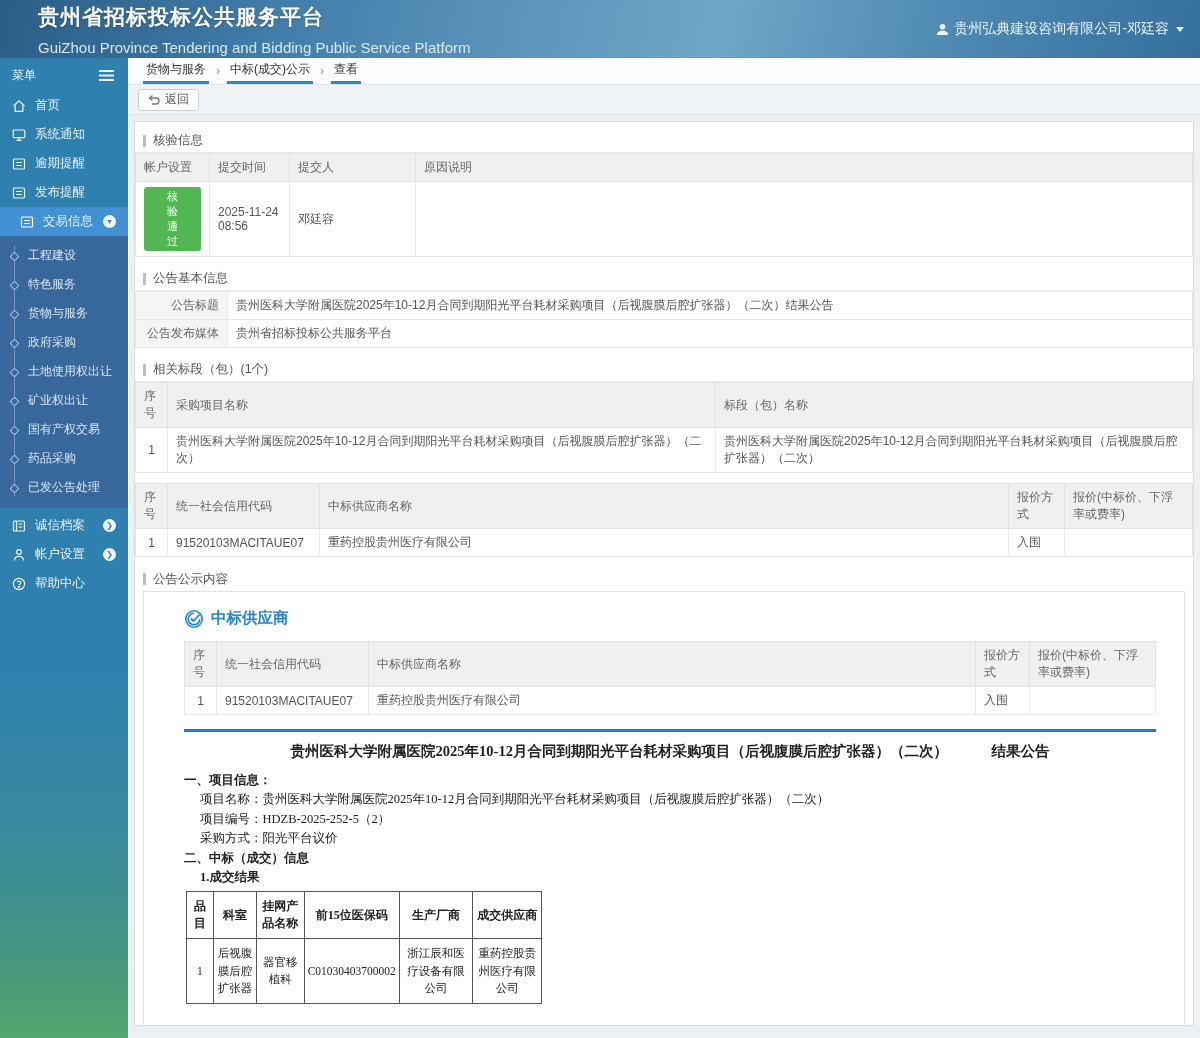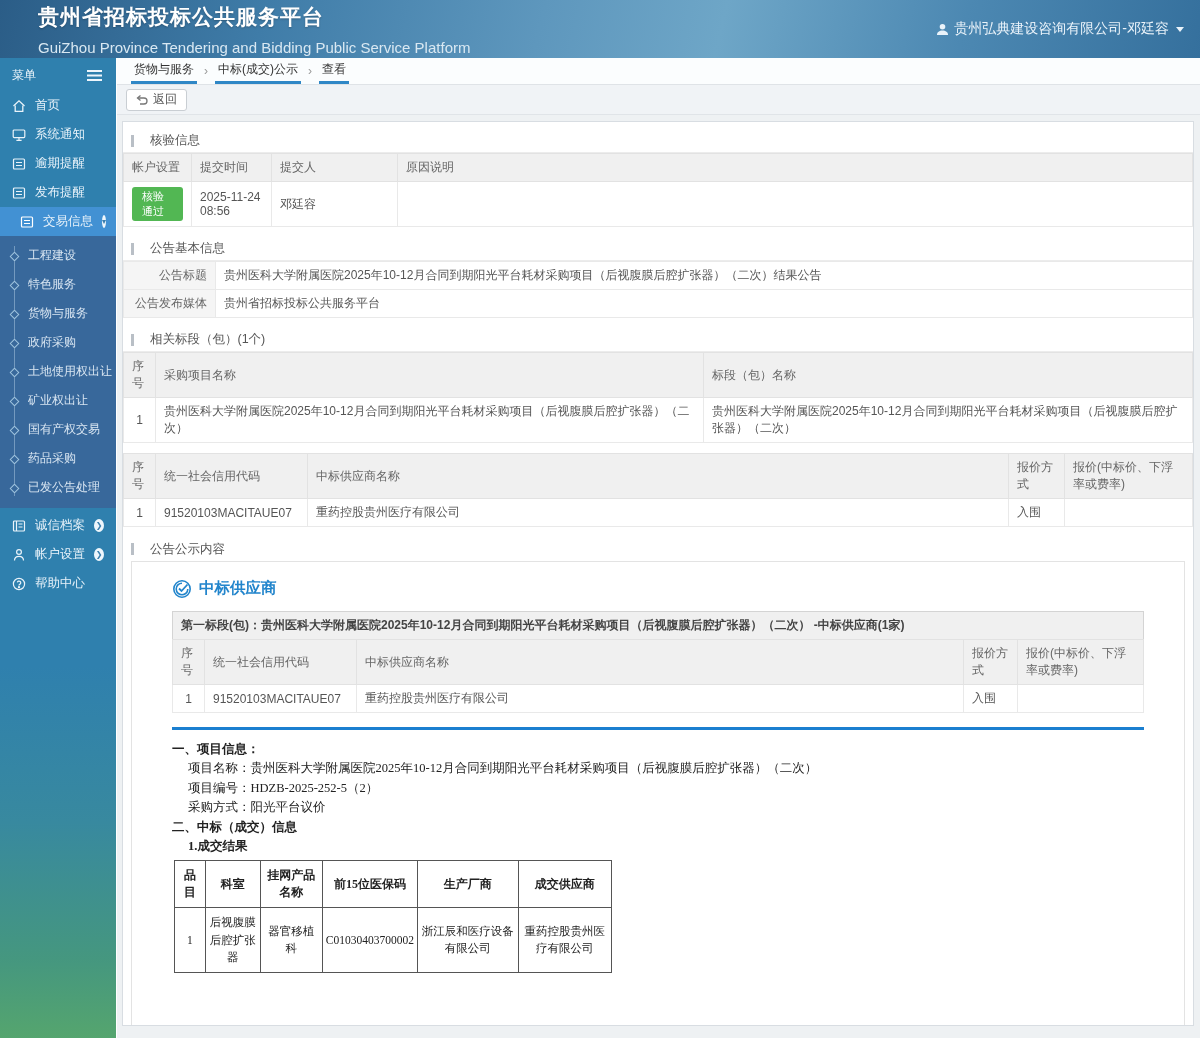--- a/index.html
+++ b/index.html
@@ -12,21 +12,21 @@
     background:linear-gradient(103deg,#2b5d87 0%,#3f7ca8 22%,#5e97bd 45%,#6ea6c7 60%,#4c88b2 80%,#35709d 100%); }
   .brand-title{ color:#fff; font-size:21px; font-weight:bold; letter-spacing:1px; text-shadow:0 1px 2px rgba(0,0,0,.25); }
   .brand-sub{ color:#d9e8f2; font-size:15px; margin-top:8px; }
   .user-box{ display:flex; align-items:center; gap:5px; color:#eaf3fa; font-size:14px; cursor:pointer; }
   .caret-down{ width:0; height:0; border-left:4px solid transparent; border-right:4px solid transparent; border-top:5px solid #eaf3fa; margin-left:2px; }
 
   
   .app-body{ display:flex; height:980px; }
 
   
-  .sidebar{ width:116px; flex-shrink:0; color:#e8f2fa; overflow:hidden;
+  .sidebar{ width:128px; flex-shrink:0; color:#e8f2fa; overflow:hidden;
     background:linear-gradient(180deg,#2f80ae 0%,#2f80ae 62%,#38899f 78%,#45977f 92%,#55a56e 100%); }
   .menu-head{ display:flex; justify-content:space-between; align-items:center; padding:9px 14px 7px 12px; font-size:12px; color:#eef6fc; }
   .side-item{ display:flex; align-items:center; gap:9px; padding:0 12px; height:29px; font-size:12.5px; cursor:pointer; white-space:nowrap; }
   .side-item.active{ background:#4291d3;padding-left:20px; }
   .side-item .icon, .menu-head .icon{ display:inline-flex; }
   .side-item svg{ width:14px; height:14px; }
   .chev-circle{ margin-left:auto; width:13px; height:13px; border-radius:50%; background:#eef6fc; color:#3b7fae;
     display:inline-flex; align-items:center; justify-content:center; font-size:8px; line-height:1; }
   .submenu{ position:relative; background:#38689b; padding:5px 0 6px; }
   .submenu::before{ content:''; position:absolute; left:14px; top:10px; bottom:12px; width:1px; background:rgba(190,215,235,.45); }
@@ -41,42 +41,42 @@
   .crumb-sep{ display:flex; align-items:center; color:#999; margin:0 3px; }
   .toolbar{ height:30px; background:#f0f3f6; border-bottom:1px solid #e0e4e8; display:flex; align-items:center; padding:0 9px; }
   .back-btn{ background:#fff; border:1px solid #c9ced3; border-radius:3px; height:22px; padding:0 9px;
     display:inline-flex; align-items:center; gap:5px; font-size:12px; color:#555; cursor:pointer; }
 
   .content-wrap{ flex:1; padding:6px 6px 0 5px; }
   .panel{ background:#fff; border:1px solid #d8dde2; height:905px; padding:2px 0 0; overflow:hidden; }
 
   
   .section{ margin:5px 0 10px; }
-  .sec-title{ display:flex; align-items:center; gap:16px; height:24px; padding:0 8px; border-bottom:1px solid #ececec; color:#555; font-size:12.5px; }
+  .sec-title{ display:flex; align-items:center; gap:7px; height:24px; padding:0 8px; border-bottom:1px solid #ececec; color:#555; font-size:12.5px; }
   .sec-bar{ width:3px; height:12px; background:#b9bfc6; }
   table{ border-collapse:collapse; width:100%; font-size:12px; }
   .grid{ margin:0; }
   .grid th{ background:#f0f0f0; color:#666; font-weight:normal; text-align:left; padding:5px 8px; border:1px solid #e2e2e2; }
   .grid td{ color:#555; padding:5px 8px; border:1px solid #e9e9e9; background:#fff; }
-  .badge-pass{ display:inline-block; background:#52b753; color:#fff; font-size:11px; padding:2px 10px; border-radius:3px; }
+  .badge-pass{ display:inline-block; background:#52b753; color:#fff; font-size:11px; padding:2px 23px; border-radius:3px; }
   .kv td.k{ background:#f5f5f5; color:#666; text-align:right; width:92px; }
 
   
   .notice-box{ margin:0 8px; border:1px solid #e3e3e3; min-height:566px; padding:14px 40px 20px; }
   .award-head{ display:flex; align-items:center; gap:7px; color:#2285cc; font-size:15.5px; font-weight:bold; margin:2px 0 12px; }
   .inner-wrap{ width:972px; }
   .pkg-bar{ background:#f0f0f0; border:1px solid #d4d4d4; border-bottom:none; padding:5px 8px; font-weight:bold; color:#444; font-size:12px; }
   .blue-divider{ height:3px; background:#1b7fd0; margin:14px 0 10px; }
 
   .doc{ font-family:"Liberation Serif","DejaVu Serif",serif; color:#222; font-size:12.5px; }
   .doc-title{ text-align:center; font-weight:bold; font-size:14.5px; margin:6px 0 10px; }
   .doc-line{ line-height:1.55; }
   .lvl1{ padding-left:16px; }
   .bold{ font-weight:bold; }
-  .doc-table{ width:438px; margin:4px 0 4px 2px; border-collapse:collapse; text-align:center;padding-left:22px; }
+  .doc-table{ width:356px; margin:4px 0 4px 2px; border-collapse:collapse; text-align:center;padding-left:22px; }
   .doc-table th{ border:1px solid #555; font-weight:bold; padding:6px 3px; font-size:12px; }
   .doc-table td{ border:1px solid #555; padding:6px 3px; font-size:11.5px; line-height:1.5; }
 
   svg{ display:block; }
 </style>
 </head>
 <body>
 
 <div class="app-header">
   <div>
@@ -345,21 +345,20 @@
                 <svg width="20" height="20" viewBox="0 0 20 20" fill="none" stroke="#2285cc" stroke-width="1.6">
                   <circle cx="10" cy="10" r="8.2"></circle>
                   <path d="M10 4.2 a5.8 5.8 0 1 0 5.8 5.8"></path>
                   <path d="M7 9.5 L9.5 12 L15.5 5.5" stroke-width="1.8"></path>
                 </svg>
               </span>
               <span>中标供应商</span>
             </div>
 
             <div class="inner-wrap">
-              <div class="pkg-bar">第一标段(包)：贵州医科大学附属医院2025年10-12月合同到期阳光平台耗材采购项目（后视腹膜后腔扩张器）（二次） -中标供应商(1家)</div>
               <table class="grid" style="border-top:1px solid #d4d4d4;">
                 <colgroup>
                     <col style="width:32px">
                     <col style="width:152px">
                     <col>
                     <col style="width:54px">
                     <col style="width:126px">
                   </colgroup>
                 <tbody>
                     <tr>
@@ -374,20 +373,21 @@
                   <td>91520103MACITAUE07</td>
                   <td>重药控股贵州医疗有限公司</td>
                   <td>入围</td>
                   <td></td>
                 </tr>
               </tbody>
                 </table>
               <div class="blue-divider"></div>
 
               <div class="doc">
+                <div class="doc-title">贵州医科大学附属医院2025年10-12月合同到期阳光平台耗材采购项目（后视腹膜后腔扩张器）（二次）　　　结果公告</div>
                 <div class="doc-line bold">一、项目信息：</div>
                 <div class="doc-line lvl1">项目名称：贵州医科大学附属医院2025年10-12月合同到期阳光平台耗材采购项目（后视腹膜后腔扩张器）（二次）</div>
                 <div class="doc-line lvl1">项目编号：HDZB-2025-252-5（2）</div>
                 <div class="doc-line lvl1">采购方式：阳光平台议价</div>
                 <div class="doc-line bold">二、中标（成交）信息</div>
                 <div class="doc-line lvl1 bold">1.成交结果</div>
 
                 <table class="doc-table">
                   <colgroup>
                       <col style="width:32px">

